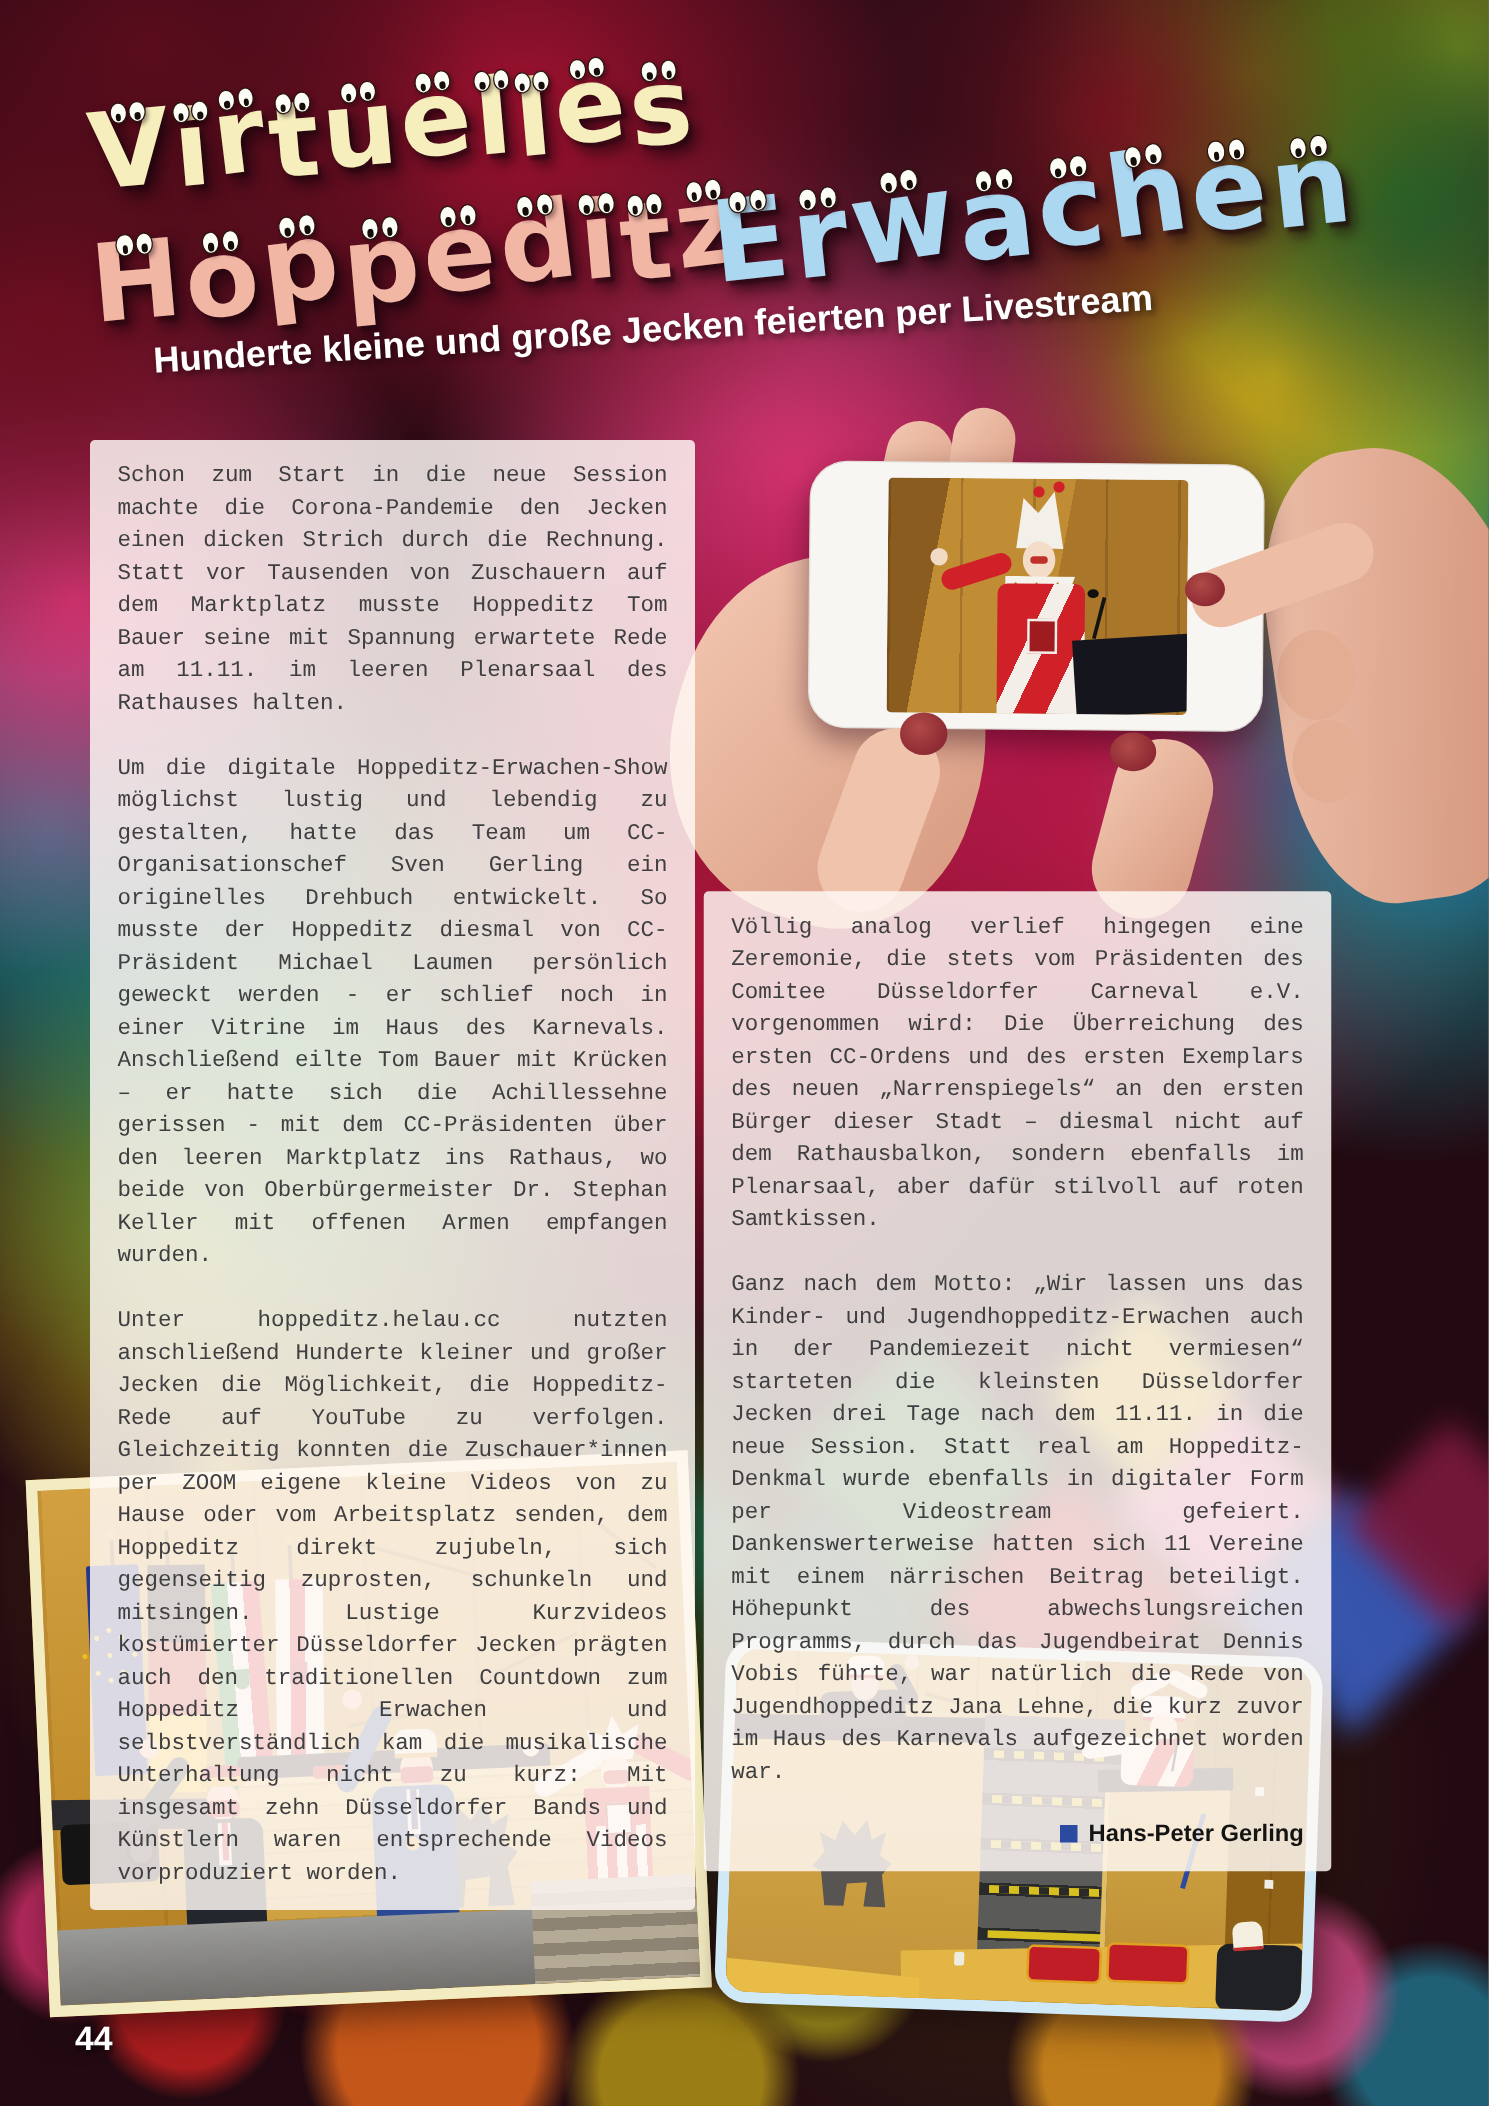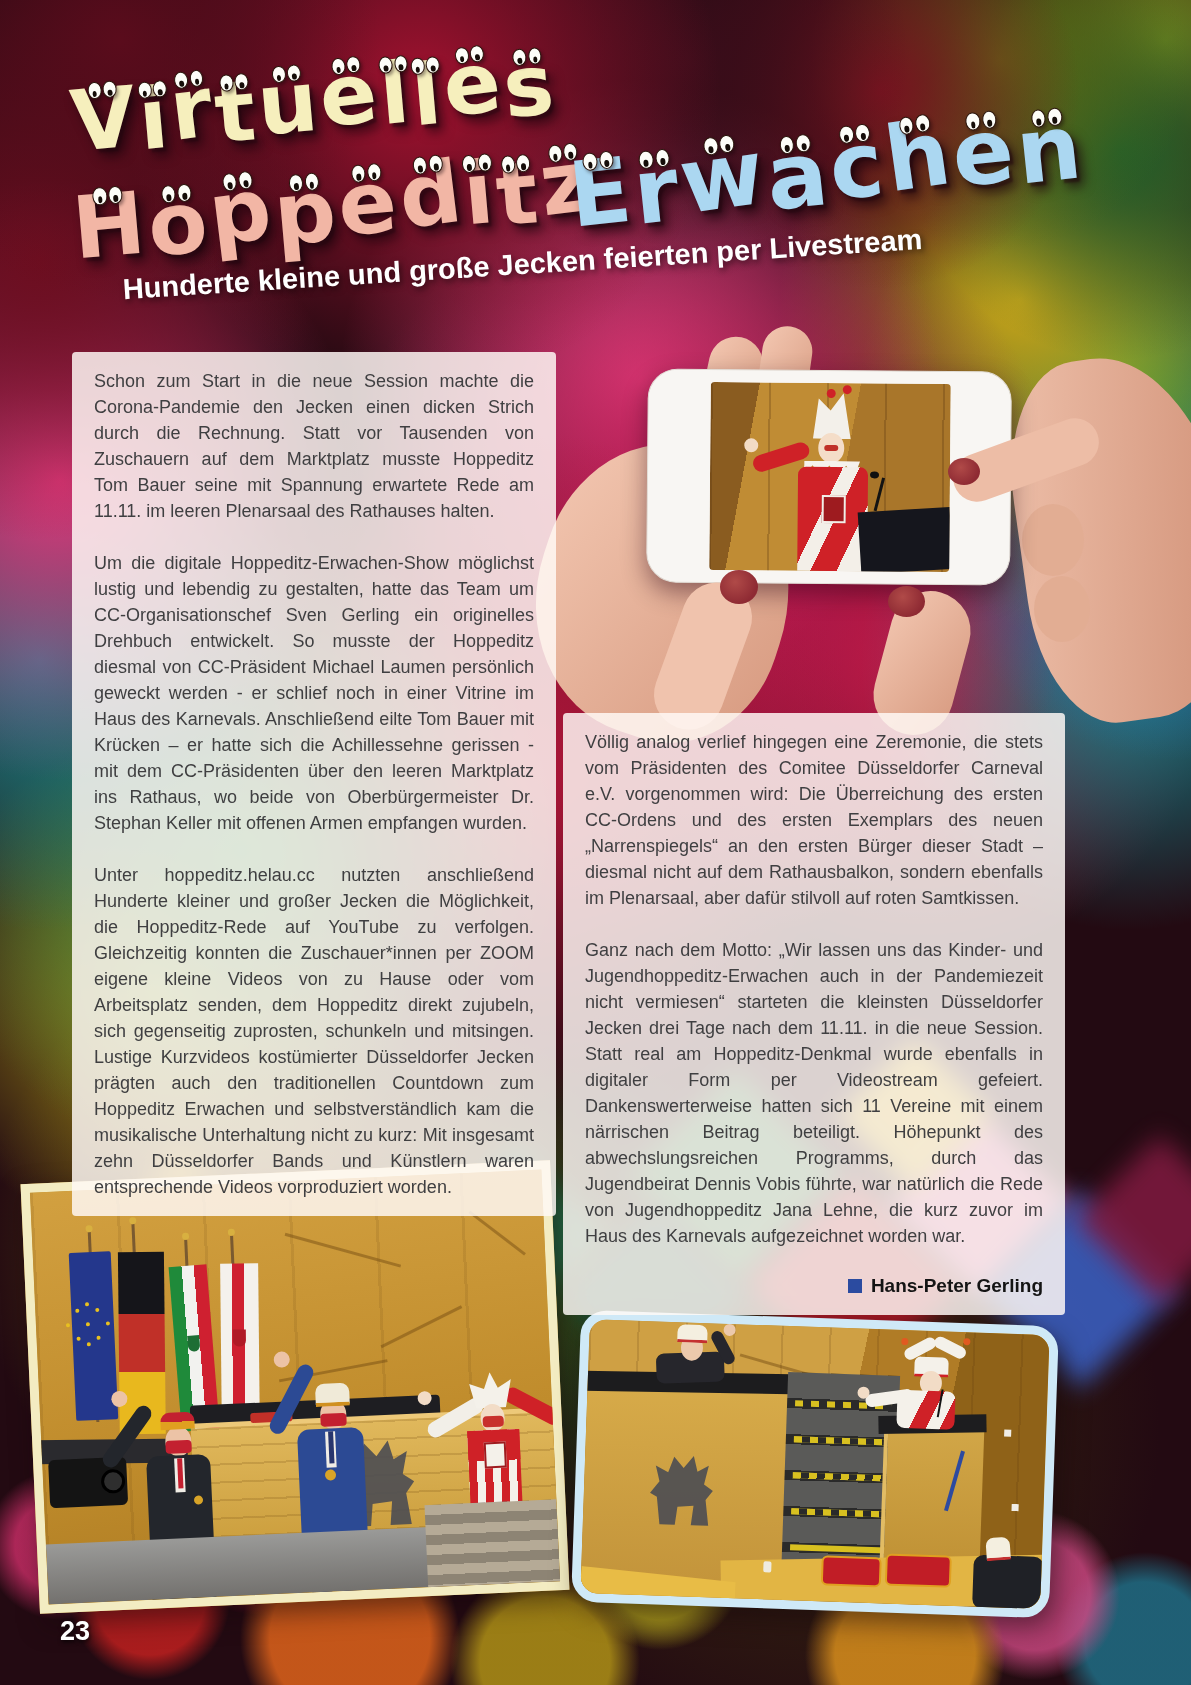--- a/index.html
+++ b/index.html
@@ -61,21 +61,21 @@
     width:.055em;height:.075em;border-radius:50%;background:#150d08;}
   .subtitle{position:absolute;left:122px;top:248px;z-index:6;font-size:29px;font-weight:bold;
     color:#fff;transform:rotate(-3.6deg);white-space:nowrap;
     text-shadow:2px 3px 6px rgba(0,0,0,.55);}
 
   
   .textbox{position:absolute;z-index:5;background:rgba(255,249,246,.84);border-radius:4px;
     padding:16px 22px;color:#3f3f41;font-size:18px;line-height:26px;text-align:justify;hyphens:auto;}
   #col-left{left:72px;top:352px;width:440px;}
   #col-right{left:563px;top:713px;width:458px;}
-  .textbox p{margin:0 0 26px 0;}
+  .textbox p{margin:0 0 26px 0;font-family:Liberation Mono, monospace;}
   .textbox p:last-of-type{margin-bottom:0;}
   .authorline{margin-top:24px;text-align:right;font-weight:bold;color:#141414;font-size:19px;}
   .authorsq{display:inline-block;width:14px;height:14px;background:#2b4ba0;margin-right:9px;
     vertical-align:-1px;}
 
   
   #photo-phone{position:absolute;left:552px;top:328px;width:639px;height:392px;z-index:2;}
   #photo-phone *{position:absolute;}
   .skin{background:linear-gradient(115deg,#f3c7b1,#d79a80);}
   .nail{background:radial-gradient(circle at 40% 35%,#b04a48,#8e2a33 70%);border-radius:50%;}
@@ -506,14 +506,14 @@
     <div class="crutch"></div>
     <div class="lowdesk"></div>
     <div class="cushion1"></div>
     <div class="cushion2"></div>
     <div class="glass"></div>
     <div class="rback-torso"></div>
     <div class="rback-cap"></div>
     <div class="ydesk"></div>
   </div>
 
-  <div class="pagenum">23</div>
+  <div class="pagenum">44</div>
 </div>
 
 </body></html>

